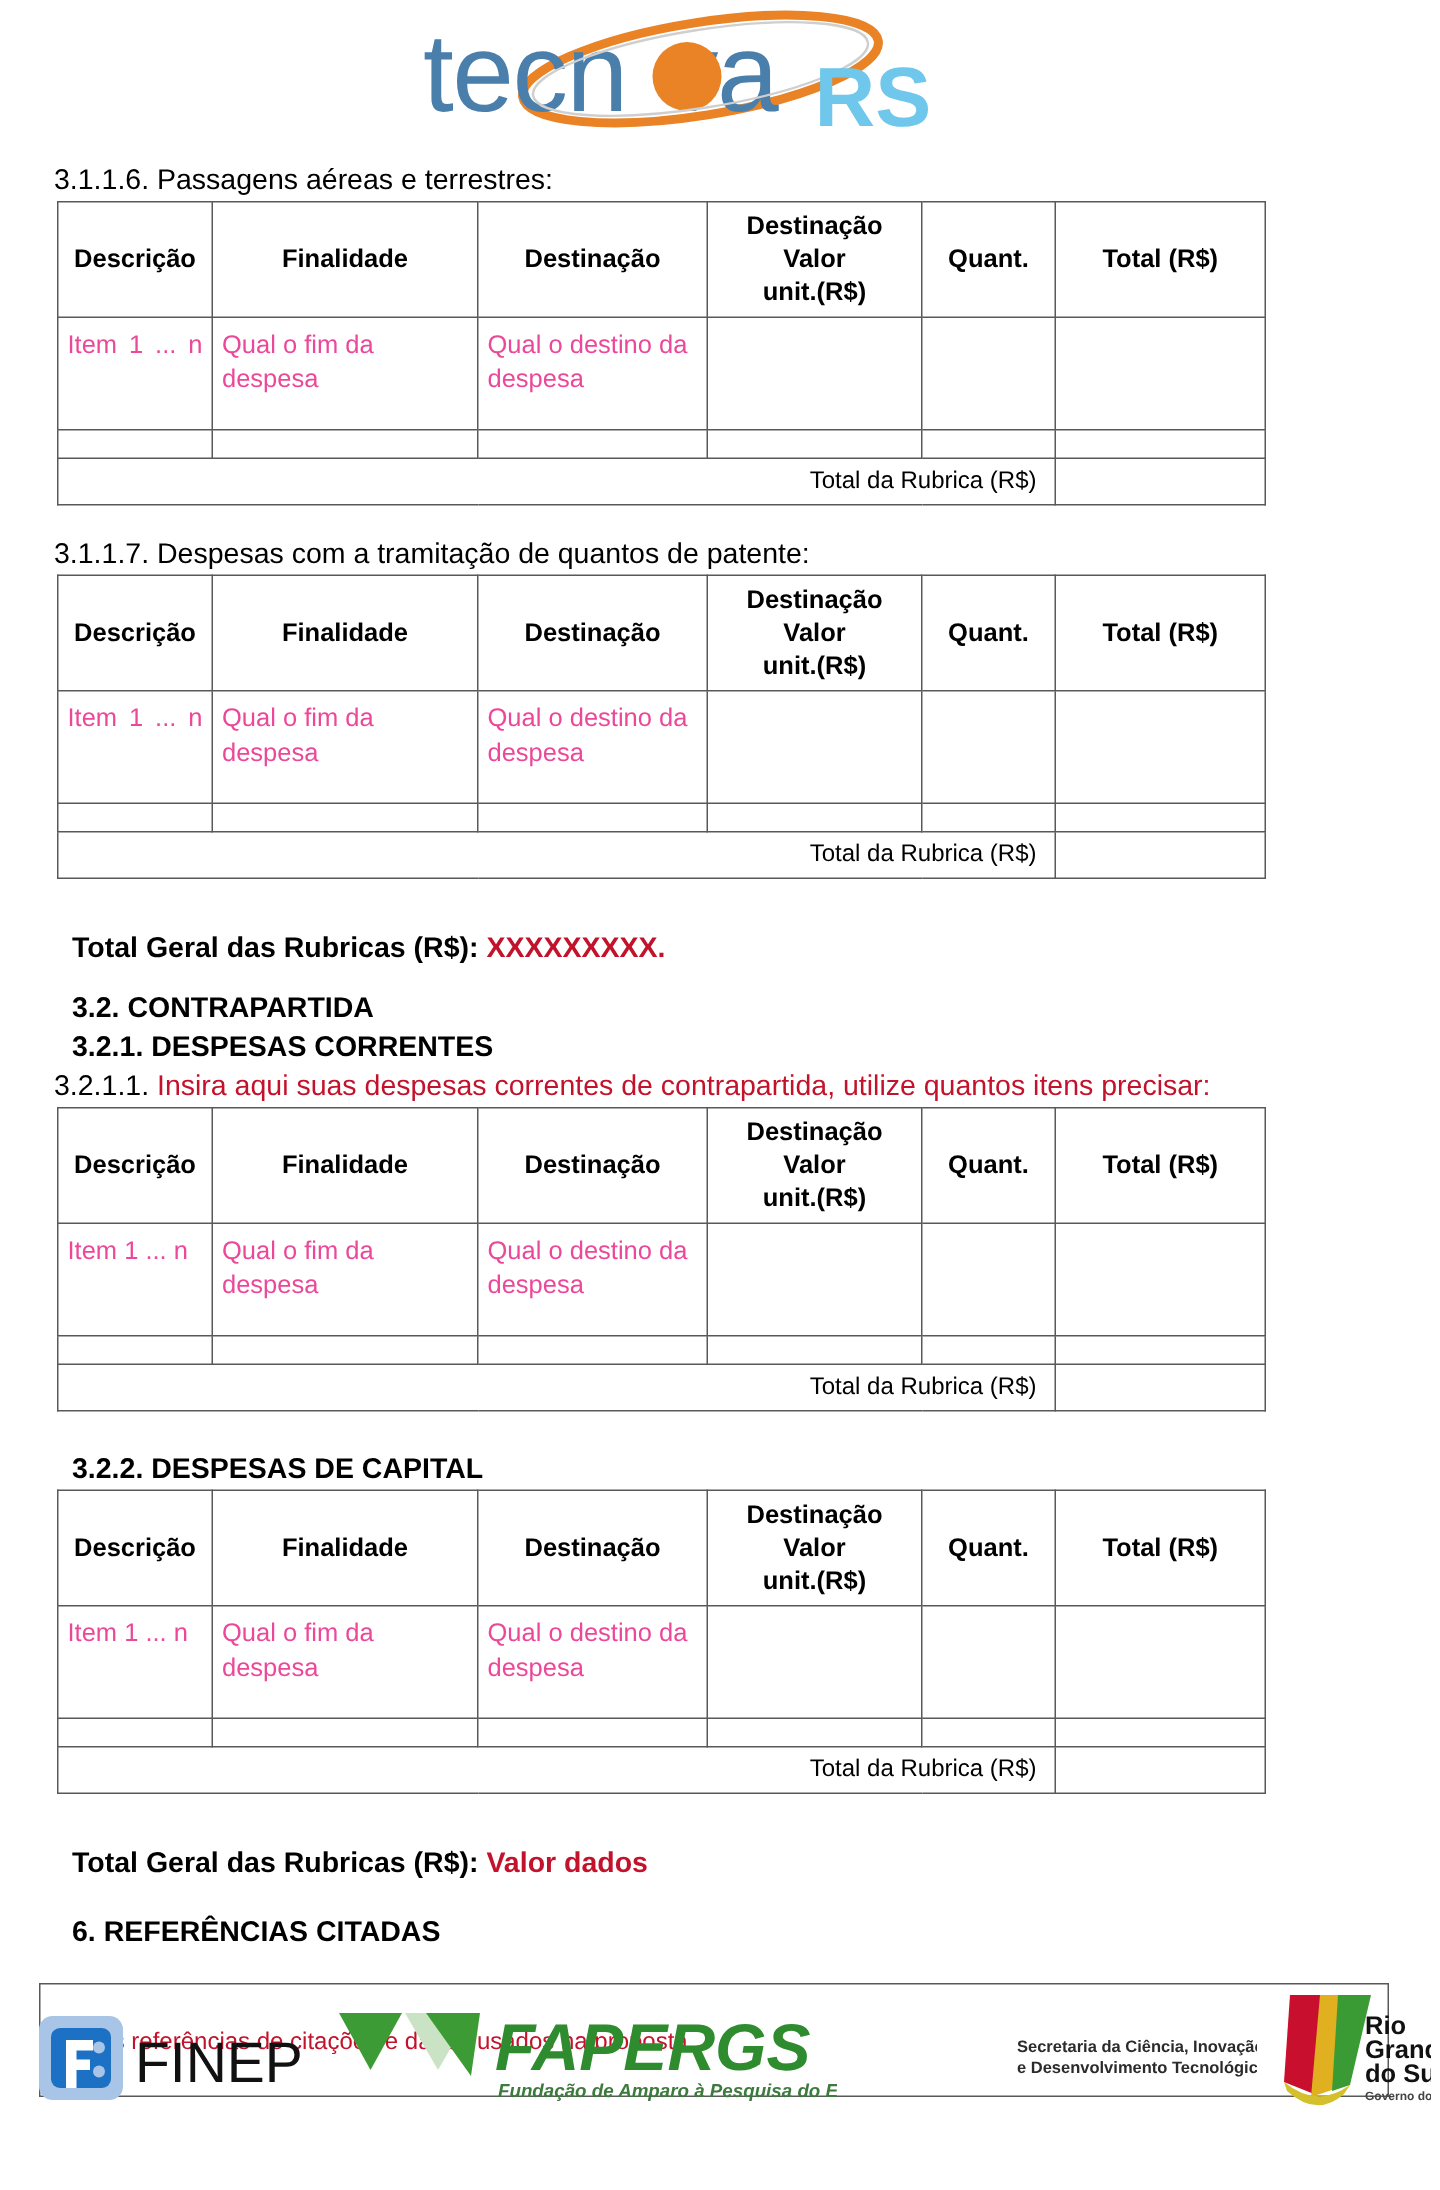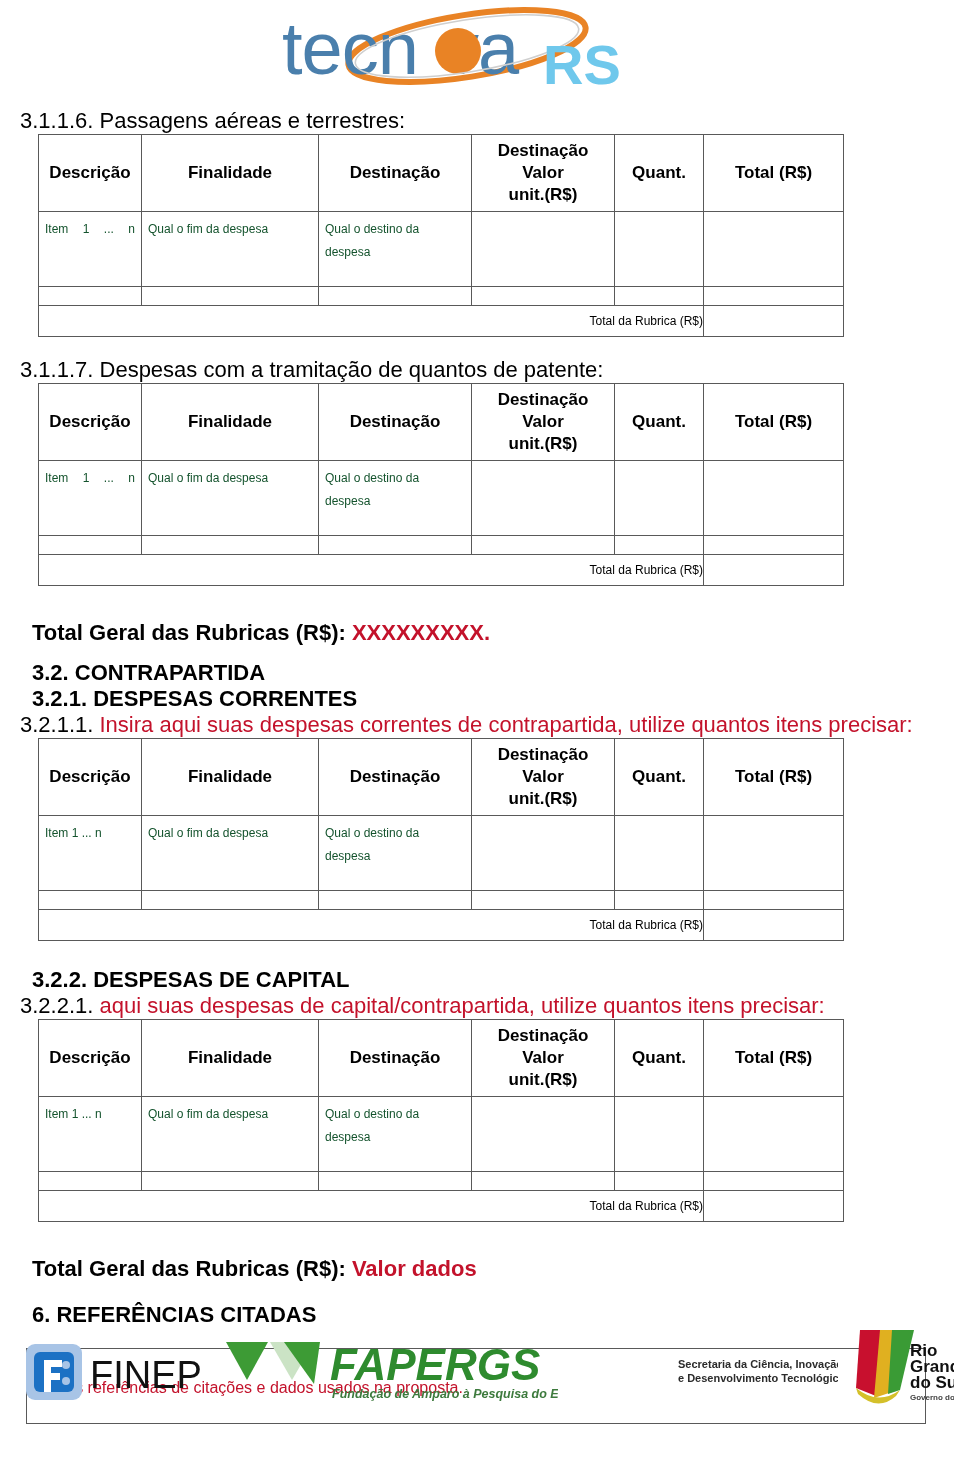--- a/index.html
+++ b/index.html
@@ -30,25 +30,25 @@
   .logo-svg { display:block; }
 
   
   .page {
     position: absolute;
     left: 0; top: 108px;
     width: 960px;
   }
 
   .heading {
-    font-size: 22px;
+    font-size: 19px;
     line-height: 26px;
     color: #000;
     margin: 0;
-    padding-left: 20px;
+    padding-left: 36px;
     white-space: nowrap;
   }
   .heading.bold { font-weight: bold; margin-left: 12px; }
   .red { color: #C3122B; }
   .heading .num { color:#000; }
 
   
   table.budget {
     border-collapse: collapse;
     table-layout: fixed;
@@ -62,37 +62,37 @@
     vertical-align: middle;
   }
   table.budget th {
     font-weight: bold;
     text-align: center;
     height: 72px;
     font-size: 17px;
     line-height: 22px;
   }
   table.budget td.item {
-    color: #14532d;
+    color: #ec4899;
     height: 66px;
     vertical-align: top;
     padding-top: 6px;
     line-height: 23px;
-    font-size: 12px;
+    font-size: 17px;
   }
   td.desc-just {
     text-align: justify;
     text-align-last: justify;
   }
   table.budget tr.blank td { height: 14px; }
   table.budget td.rubrica {
     text-align: right;
     height: 26px;
-    padding-right: 0;
-    font-size: 12px;
+    padding-right: 12px;
+    font-size: 16px;
   }
 
   
   col.c-desc   { width: 103px; }
   col.c-final  { width: 177px; }
   col.c-dest   { width: 153px; }
   col.c-valor  { width: 143px; }
   col.c-quant  { width: 89px;  }
   col.c-total  { width: 140px; }
   .spacer-14 { height: 14px; }
@@ -305,21 +305,20 @@
       <tr>
         <td class="rubrica" colspan="5">Total da Rubrica (R$)</td>
         <td></td>
       </tr>
     </tbody>
   </table>
 
   <div class="spacer-26"></div>
 
   <p class="heading bold">3.2.2. DESPESAS DE CAPITAL</p>
-  <p class="heading"><span class="num">3.2.2.1.</span><span class="red"> aqui suas despesas de capital/contrapartida, utilize quantos itens precisar:</span></p>
 
   <table class="budget">
     <colgroup>
         <col class="c-desc">
         <col class="c-final">
         <col class="c-dest">
         <col class="c-valor">
         <col class="c-quant">
         <col class="c-total">
       </colgroup>

